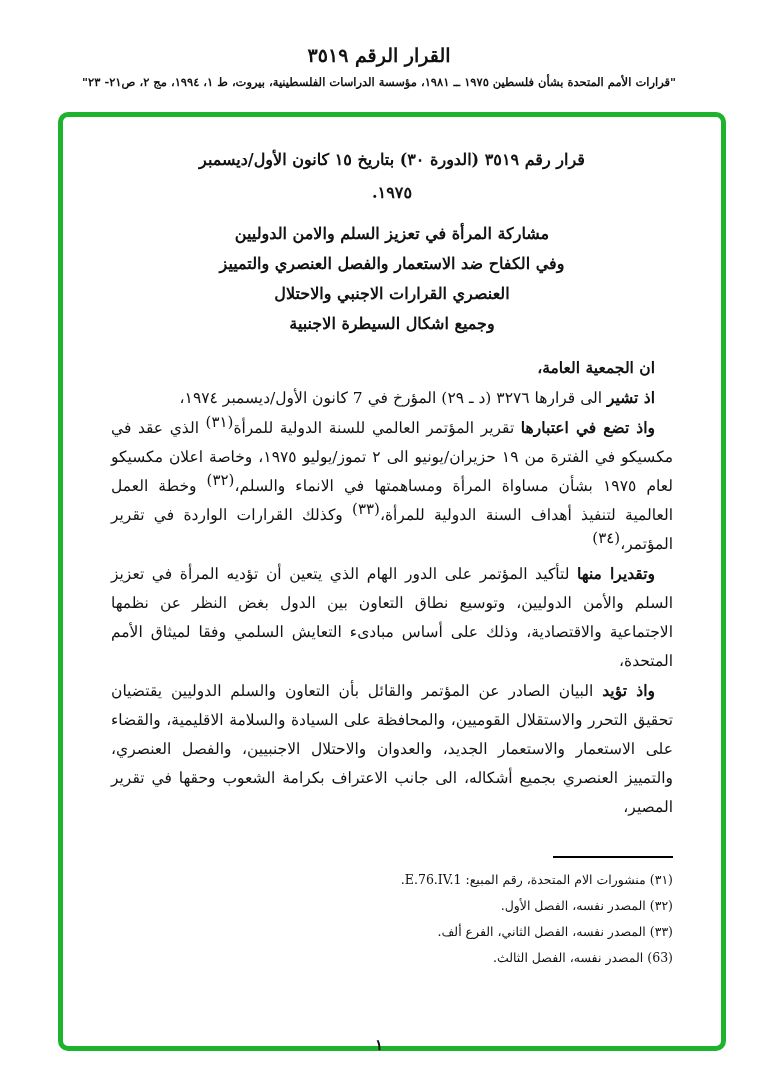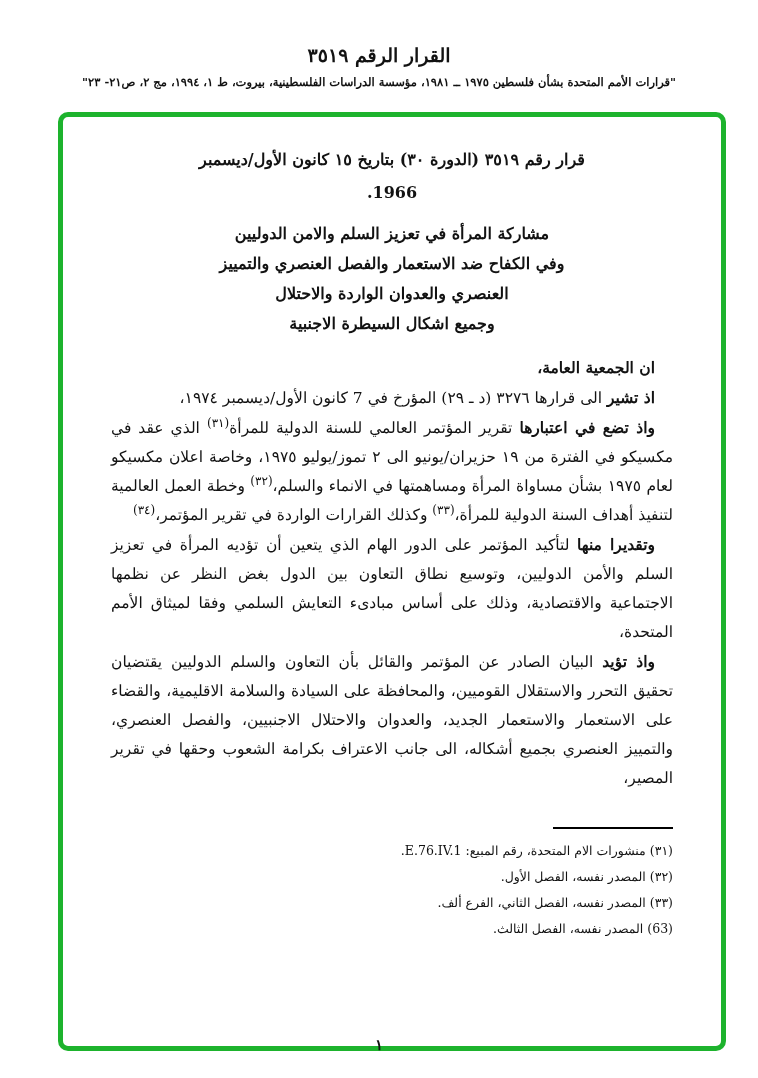--- a/index.html
+++ b/index.html
@@ -43,21 +43,21 @@
     font-size:16px;line-height:30px;
     margin:8px 0 14px 0;
   }
   .para{
     font-size:15.5px;line-height:29px;
     text-align:justify;
     text-indent:18px;
     margin:0;
   }
   .para .b{font-weight:bold;margin-top:40px;}
-  .para sup{font-size:12px;line-height:0;}
+  .para sup{font-size:15px;line-height:0;}
   .footnotes{
     margin-top:34px;
     font-size:12.5px;line-height:26px;
     text-align:right;
   }
   .fn-rule{
     width:120px;height:0;
     border-top:2px solid #000;
     margin-bottom:9px;
   }
@@ -73,27 +73,27 @@
 
 <div class="header">
   <div class="header-title">القرار الرقم  ٣٥١٩</div>
   <div class="header-source">"قرارات الأمم المتحدة بشأن فلسطين ١٩٧٥ ــ ١٩٨١، مؤسسة الدراسات الفلسطينية، بيروت، ط ١، ١٩٩٤، مج ٢، ص٢١- ٢٣"</div>
 </div>
 
 <div class="green-box">
 
   <div class="intro">
     <div>قرار رقم ٣٥١٩ (الدورة ٣٠) بتاريخ ١٥ كانون الأول/ديسمبر</div>
-    <div>1966.</div>
+    <div>١٩٧٥.</div>
   </div>
 
   <div class="doc-title">
     <div>مشاركة المرأة في تعزيز السلم والامن الدوليين</div>
     <div>وفي الكفاح ضد الاستعمار والفصل العنصري والتمييز</div>
-    <div>العنصري والعدوان الواردة والاحتلال</div>
+    <div>العنصري القرارات الاجنبي والاحتلال</div>
     <div>وجميع اشكال السيطرة الاجنبية</div>
   </div>
 
   <p class="para"><span class="b">ان الجمعية العامة،</span></p>
   <p class="para"><span class="b">اذ تشير</span><span> الى قرارها ٣٢٧٦ (د ـ ٢٩) المؤرخ في 7 كانون الأول/ديسمبر ١٩٧٤،</span></p>
   <p class="para"><span class="b">واذ تضع في اعتبارها</span><span> تقرير المؤتمر العالمي للسنة الدولية للمرأة</span><sup>(٣١)</sup><span> الذي عقد في مكسيكو في الفترة من ١٩ حزيران/يونيو الى ٢ تموز/يوليو ١٩٧٥، وخاصة اعلان مكسيكو لعام ١٩٧٥ بشأن مساواة المرأة ومساهمتها في الانماء والسلم،</span><sup>(٣٢)</sup><span> وخطة العمل العالمية لتنفيذ أهداف السنة الدولية للمرأة،</span><sup>(٣٣)</sup><span> وكذلك القرارات الواردة في تقرير المؤتمر،</span><sup>(٣٤)</sup></p>
   <p class="para"><span class="b">وتقديرا منها</span><span> لتأكيد المؤتمر على الدور الهام الذي يتعين أن تؤديه المرأة في تعزيز السلم والأمن الدوليين، وتوسيع نطاق التعاون بين الدول بغض النظر عن نظمها الاجتماعية والاقتصادية، وذلك على أساس مبادىء التعايش السلمي وفقا لميثاق الأمم المتحدة،</span></p>
   <p class="para"><span class="b">واذ تؤيد</span><span> البيان الصادر عن المؤتمر والقائل بأن التعاون والسلم الدوليين يقتضيان تحقيق التحرر والاستقلال القوميين، والمحافظة على السيادة والسلامة الاقليمية، والقضاء على الاستعمار والاستعمار الجديد، والعدوان والاحتلال الاجنبيين، والفصل العنصري، والتمييز العنصري بجميع أشكاله، الى جانب الاعتراف بكرامة الشعوب وحقها في تقرير المصير،</span></p>
 
   <div class="footnotes">

